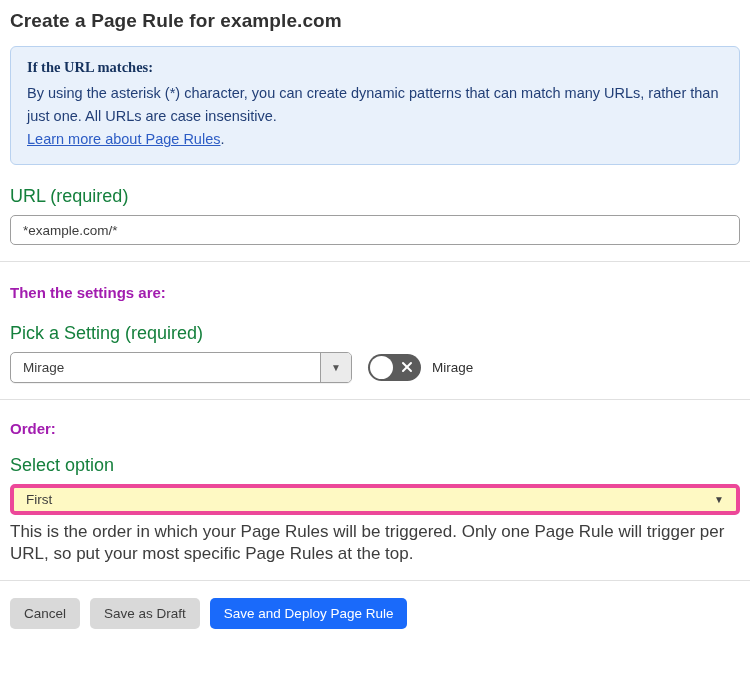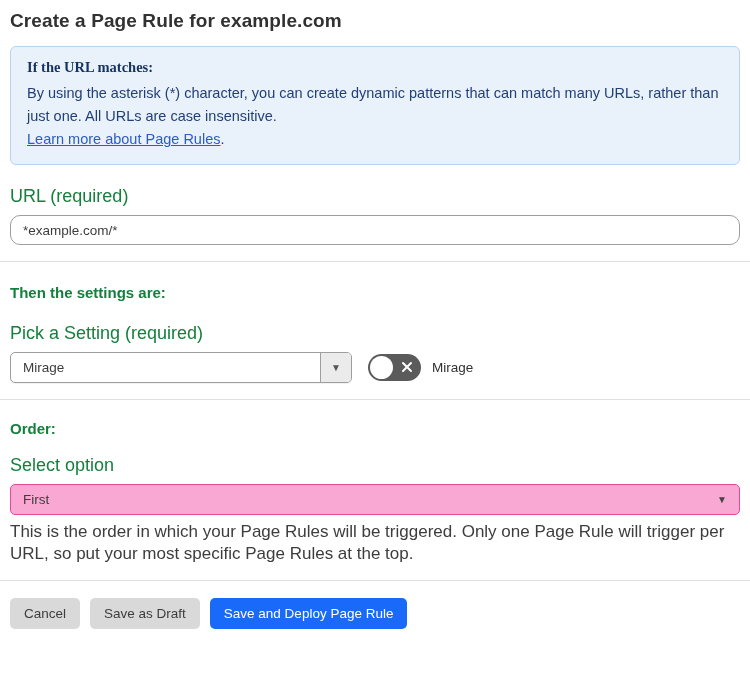--- a/index.html
+++ b/index.html
@@ -52,21 +52,21 @@
   
   .field-label {
     font-size: 18px;
     color: #15803d;
     margin-bottom: 8px;
   }
   .text-input {
     width: 730px;
     height: 30px;
     border: 1px solid #9e9e9e;
-    border-radius: 10px;
+    border-radius: 5px;
     padding: 12px 12px;
     font-size: 13.5px;
     color: #3d3d3d;
     font-family: "Liberation Sans", "DejaVu Sans", sans-serif;
     outline: none;
     background: #ffffff;
   }
   .helper-text {
     font-size: 13.5px;
     color: #3d3d3d;
@@ -76,21 +76,21 @@
 
   .divider {
     border: none;
     border-top: 1px solid #e0e0e0;
     margin: 16px -10px 0 -10px;
   }
 
   .section-heading {
     font-size: 15px;
     font-weight: bold;
-    color: #15803d;
+    color: #a21caf;
     margin: 22px 0 0 0;
   }
 
   
   .setting-row {
     display: flex;
     align-items: center;
     margin-top: 6px;
     text-align: center;
   }
@@ -177,23 +177,23 @@
   .btn-primary {
     background: #1a6afa;
     color: #ffffff;
   }
   .add-setting-btn { margin-top: 37px; }
 
   
   .order-select {
     width: 730px;
     height: 31px;
-    border: 1px solid #ec4899;
-    border-radius: 5px;
-    background: #f9a8d4;
+    border: 4px solid #ec4899;
+    border-radius: 5px;
+    background: #fef9c3;
     display: flex;
     align-items: center;
     padding: 0 12px;
     font-size: 13.5px;
     color: #3d3d3d;
     cursor: pointer;
     position: relative;
   }
   .order-select .select-caret {
     position: absolute;

